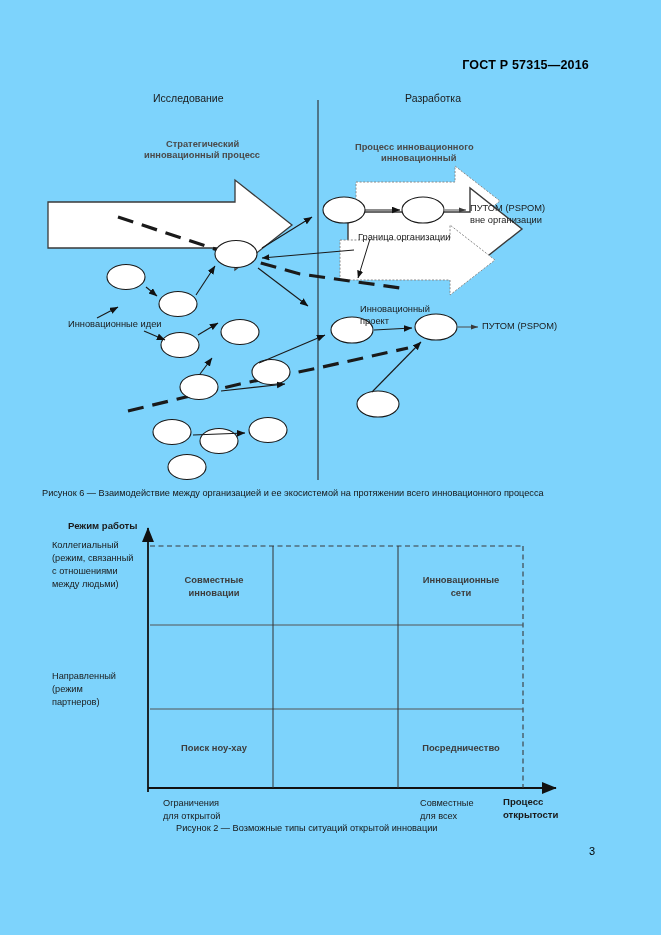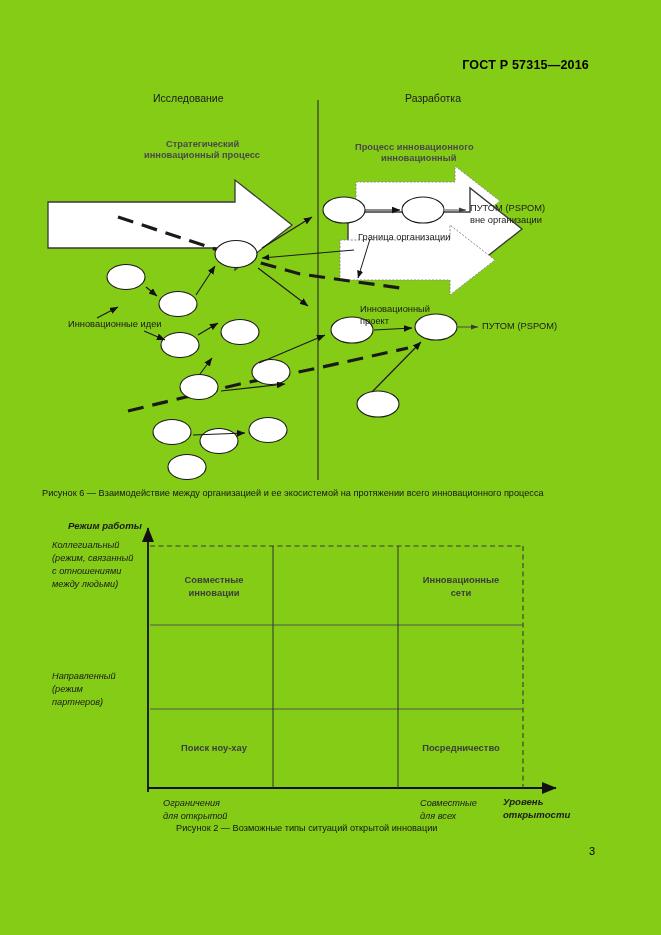--- a/index.html
+++ b/index.html
@@ -1,21 +1,21 @@
 <!DOCTYPE html>
 <html><head>
 <meta charset="utf-8">
 <style>
   html,body{margin:0;padding:0;background:#ffffff;}
   body{
     width:661px;height:935px;position:relative;overflow:hidden;
     font-family:"Liberation Sans","DejaVu Sans",sans-serif;
     color:#111;
   }
-  .page{position:absolute;inset:0;background:#84cc16;padding-left:32px;}
+  .page{position:absolute;inset:0;background:#7dd3fc;padding-left:32px;}
 
   
   .doc-header{
     position:absolute;top:58px;right:72px;
     font-size:12.5px;font-weight:bold;letter-spacing:.2px;
     color:#000;white-space:nowrap;
   }
 
   
   .fig1{position:absolute;left:0;top:82px;width:661px;height:405px;}
@@ -28,21 +28,21 @@
   .caption{
     position:absolute;font-size:9.2px;color:#151515;white-space:nowrap;
   }
   #cap1{left:42px;top:488px;}
   #cap2{left:176px;top:823px;}
 
   
   .fig2{position:absolute;left:0;top:512px;width:661px;height:310px;}
   .fig2 svg{display:block;}
 
-  .ax-lbl{position:absolute;font-size:9.2px;color:#1a1a1a;line-height:1.35;white-space:pre;font-style:italic;}
+  .ax-lbl{position:absolute;font-size:9.2px;color:#1a1a1a;line-height:1.35;white-space:pre;}
   .ax-lbl.bold{font-weight:bold;font-size:9.6px;}
 
   .cell-lbl{
     position:absolute;font-size:9.4px;font-weight:bold;color:#3d3d3d;
     text-align:center;line-height:1.35;white-space:pre;
   }
 
   .pagenum{
     position:absolute;right:66px;top:845px;font-size:11px;color:#000;
   }
@@ -177,21 +177,21 @@
     <div class="ax-lbl" style="left:52px;top:158px;">Направленный</div>
     <div class="ax-lbl" style="left:52px;top:171px;">(режим</div>
     <div class="ax-lbl" style="left:52px;top:184px;">партнеров)</div>
 
     <div class="ax-lbl" style="left:163px;top:285px;">Ограничения</div>
     <div class="ax-lbl" style="left:163px;top:298px;">для открытой</div>
 
     <div class="ax-lbl" style="left:420px;top:285px;">Совместные</div>
     <div class="ax-lbl" style="left:420px;top:298px;">для всех</div>
 
-    <div class="ax-lbl bold" style="left:503px;top:284px;">Уровень</div>
+    <div class="ax-lbl bold" style="left:503px;top:284px;">Процесс</div>
     <div class="ax-lbl bold" style="left:503px;top:297px;">открытости</div>
 
     <div class="cell-lbl" style="left:155px;top:62px;width:118px;">Совместные</div>
     <div class="cell-lbl" style="left:155px;top:75px;width:118px;">инновации</div>
 
     <div class="cell-lbl" style="left:400px;top:62px;width:122px;">Инновационные</div>
     <div class="cell-lbl" style="left:400px;top:75px;width:122px;">сети</div>
 
     <div class="cell-lbl" style="left:155px;top:230px;width:118px;">Поиск ноу-хау</div>
 

